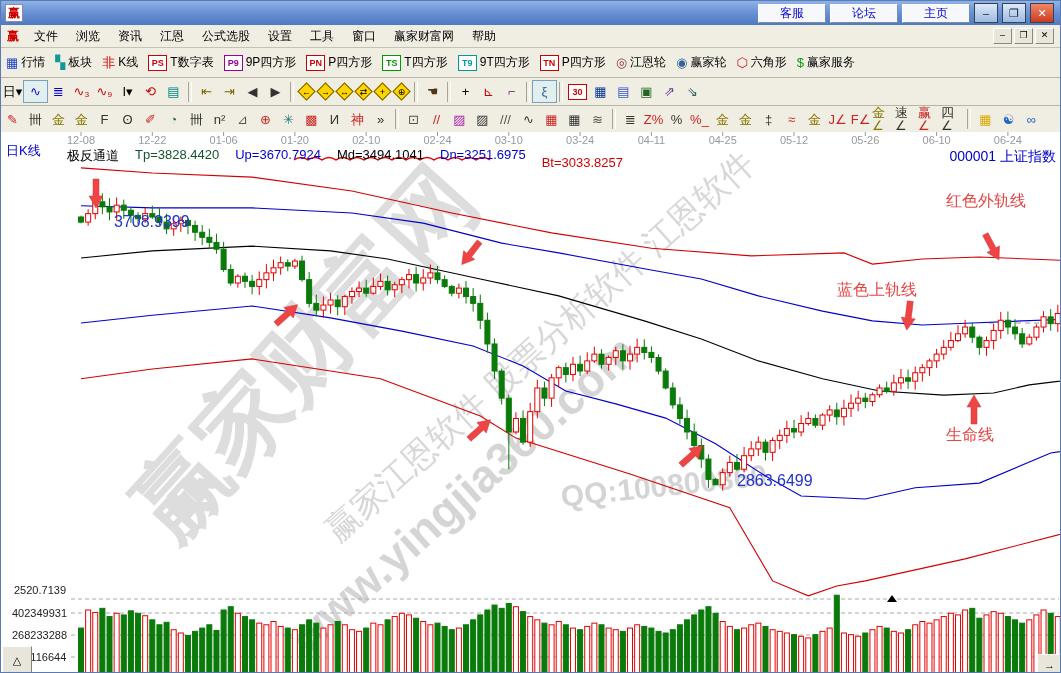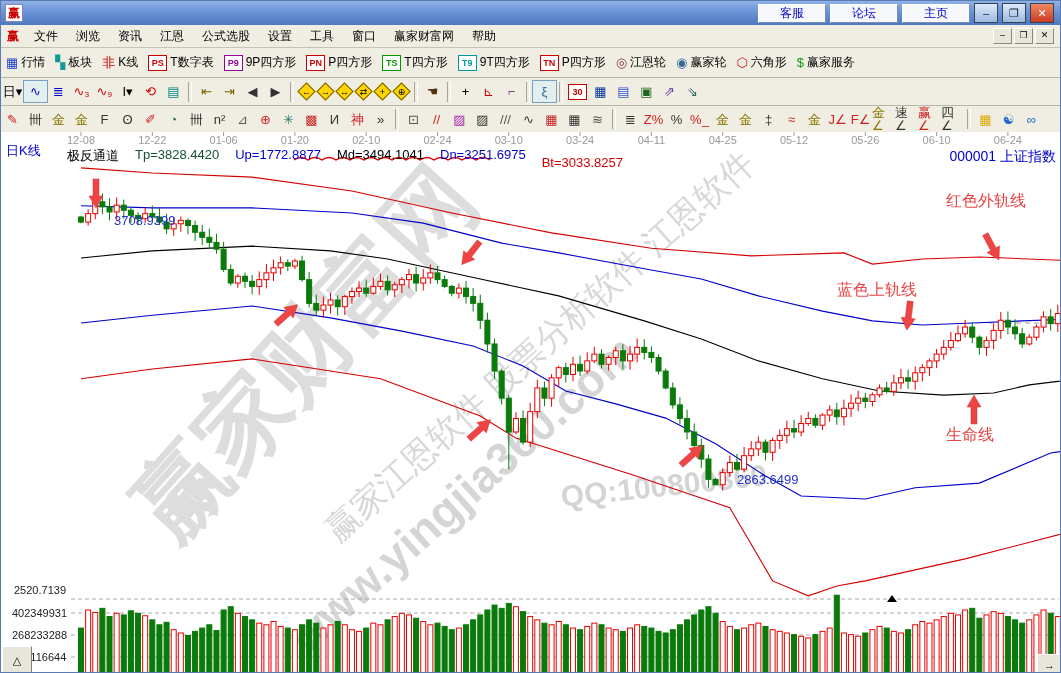--- a/index.html
+++ b/index.html
@@ -45,21 +45,21 @@
   .dmd{position:relative;width:19px;height:19px;}
   .dmd::before{content:"";position:absolute;left:3px;top:3px;right:3px;bottom:3px;
     background:#ffd400;border:1px solid #7a6000;transform:rotate(45deg);}
   .dmd span{position:absolute;inset:0;display:flex;align-items:center;justify-content:center;
     font-size:9px;color:#000;}
   
   #chart-region{position:absolute;left:0;top:131px;width:1061px;height:542px;background:#fff;overflow:hidden;}
   #chart-svg{position:absolute;left:0;top:0;}
   .wm{position:absolute;pointer-events:none;white-space:nowrap;transform-origin:0 50%;}
   .ann{position:absolute;pointer-events:none;white-space:nowrap;}
-  .lbl-blue{color:#2233cc;font-size:13px;}
+  .lbl-blue{color:#2233cc;font-size:16px;}
   .lbl-red{color:#e84545;font-size:16px;font-weight:normal;}
   .axis-lbl{position:absolute;color:#222;font-size:11px;pointer-events:none;}
   #ind-row{position:absolute;left:66px;top:15px;display:flex;gap:16px;font-size:13px;}
   #period-lbl{position:absolute;left:5px;top:10px;color:#0000cc;font-size:13px;}
   #symbol-lbl{position:absolute;right:6px;top:16px;color:#0000cc;font-size:14px;}
   .scrollbtn{position:absolute;background:#e8e6da;border:1px solid #808080;border-top-color:#fff;
     border-left-color:#fff;display:flex;align-items:center;justify-content:center;
     font-size:11px;color:#000;cursor:pointer;}
 </style>
 </head>
@@ -858,21 +858,21 @@
           <path d="M2,0 L-10,-7 L-10,-3 L-27,-3 L-27,3 L-10,3 L-10,7 Z" fill="#ef4444" stroke="#d23030" stroke-width="0.5" transform="translate(906,196) rotate(97)"></path>
           <path d="M2,0 L-10,-7 L-10,-3 L-27,-3 L-27,3 L-10,3 L-10,7 Z" fill="#ef4444" stroke="#d23030" stroke-width="0.5" transform="translate(997,126) rotate(62)"></path>
           <path d="M2,0 L-10,-7 L-10,-3 L-27,-3 L-27,3 L-10,3 L-10,7 Z" fill="#ef4444" stroke="#d23030" stroke-width="0.5" transform="translate(973,265) rotate(-90)"></path>
         </g>
         <polygon points="886,470 896,470 891,463" fill="#000"></polygon>
       </svg>
     <span id="period-lbl" class="ann">日K线</span>
     <div id="ind-row">
         <span style="color: rgb(0, 0, 0);">极反通道</span>
         <span style="color: #14532d;">Tp=3828.4420</span>
-        <span style="color: rgb(0, 0, 204);">Up=1772.8877</span>
+        <span style="color: rgb(0, 0, 204);">Up=3670.7924</span>
         <span style="color: rgb(0, 0, 0);">Md=3494.1041</span>
         <span style="color: rgb(0, 0, 204);">Dn=3251.6975</span>
         <span style="color: rgb(212, 0, 0); margin-top: 8px;">Bt=3033.8257</span>
       </div>
     <span id="symbol-lbl" class="ann">000001 上证指数</span>
     <div id="ann-layer">
         <div class="ann lbl-blue" style="left: 113px; top: 81px;">3708.9399</div>
         <div class="ann lbl-blue" style="left: 736px; top: 340px;">2863.6499</div>
         <div class="ann lbl-red" style="left: 945px; top: 59px;">红色外轨线</div>
         <div class="ann lbl-red" style="left: 836px; top: 148px;">蓝色上轨线</div>

